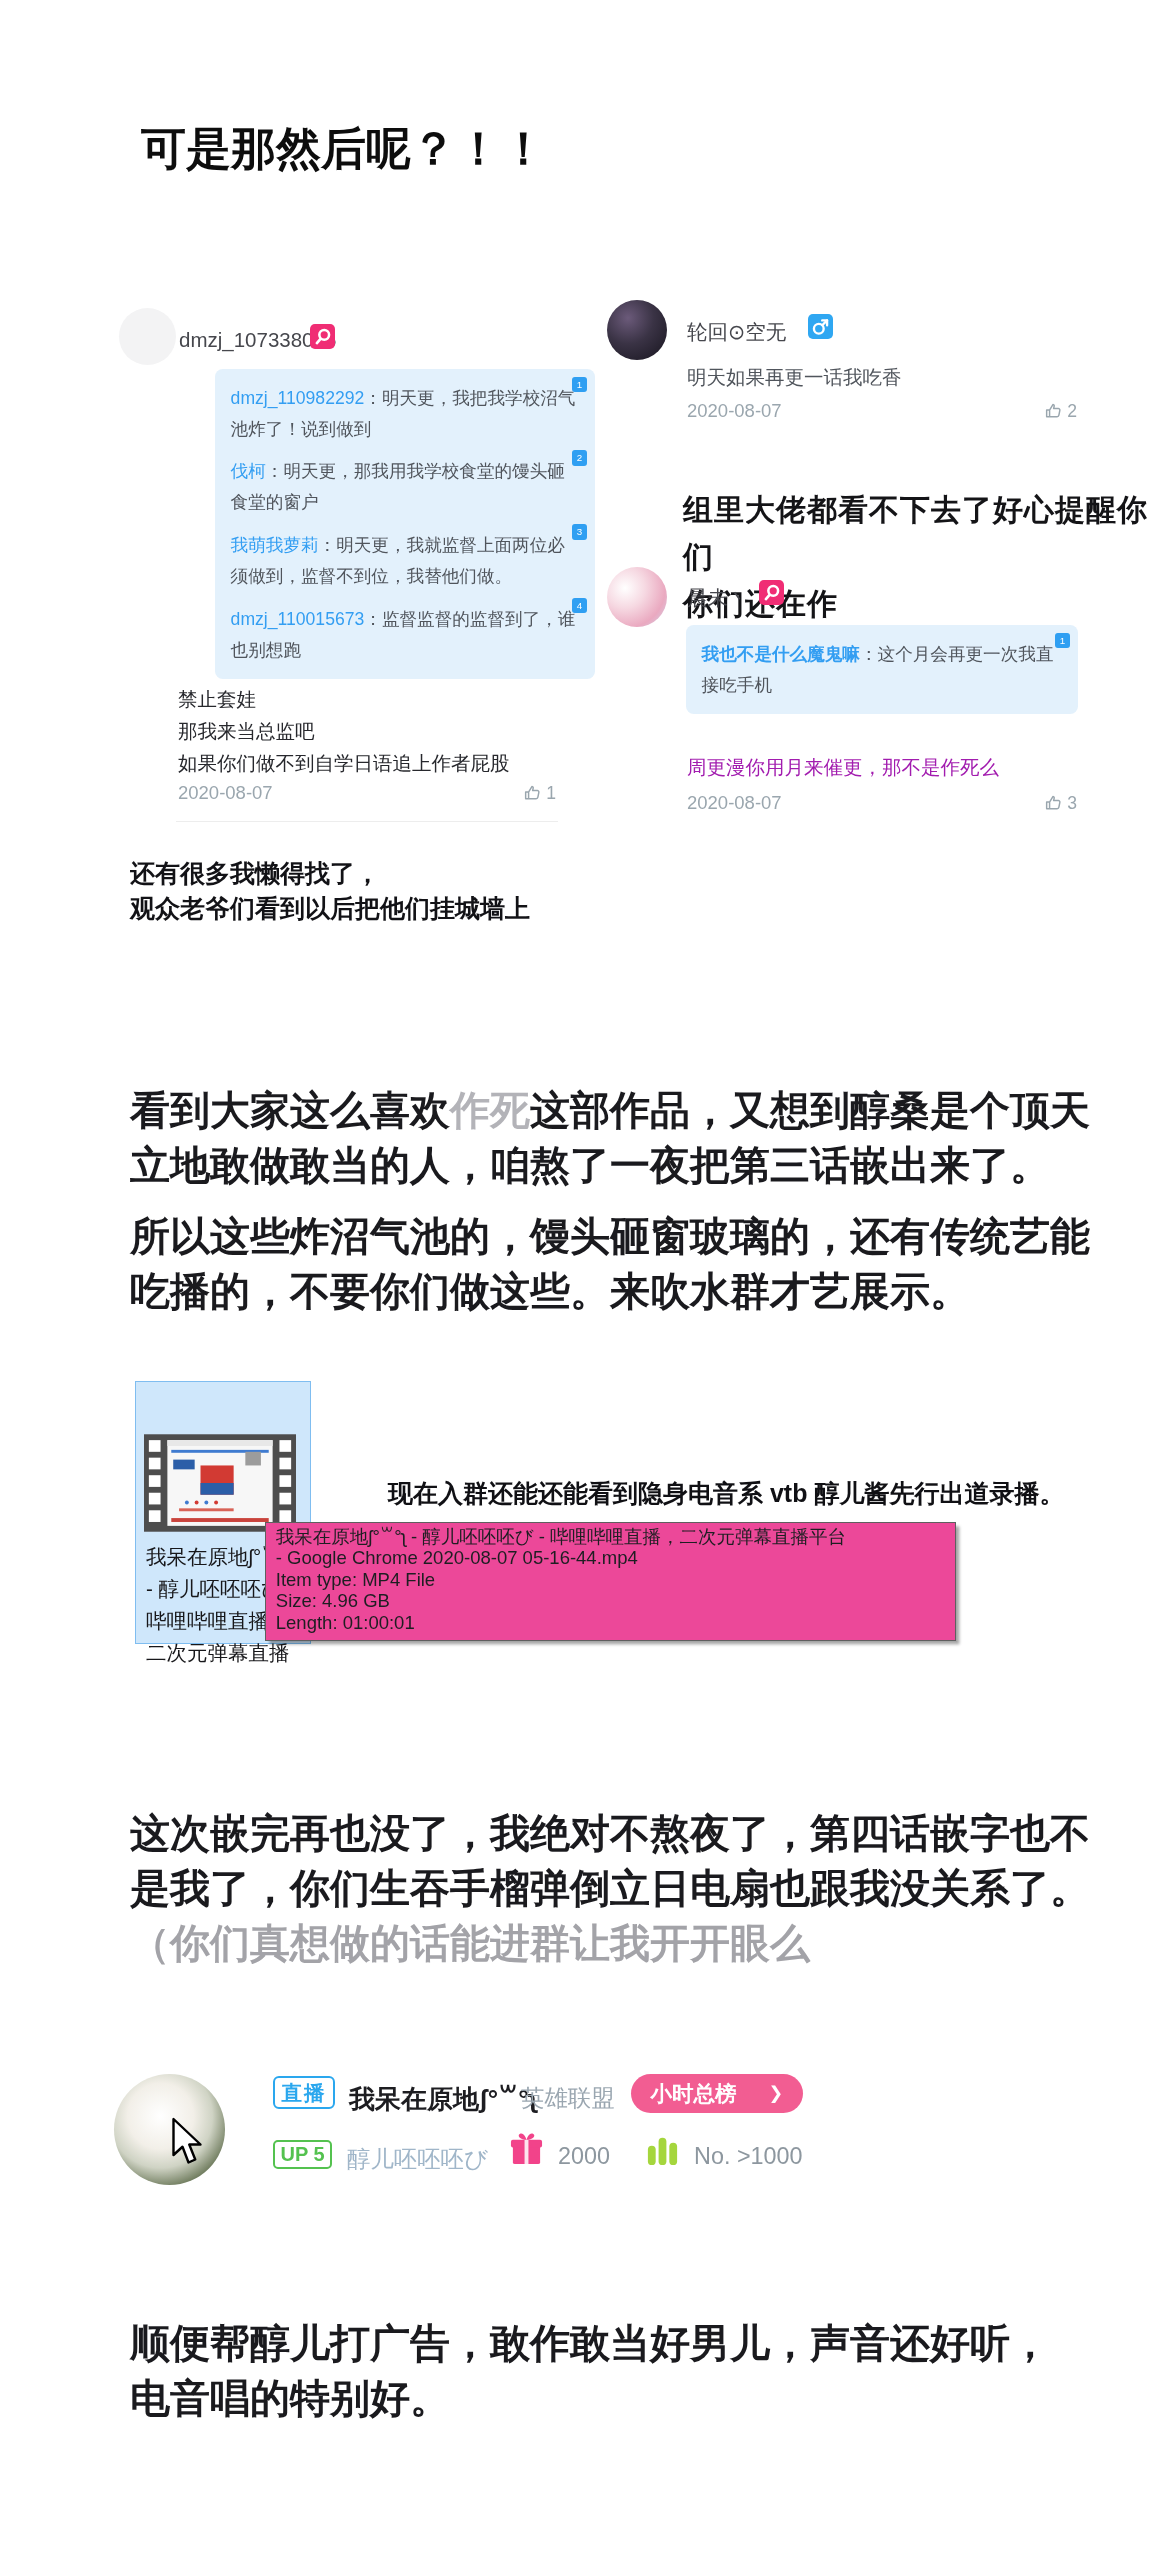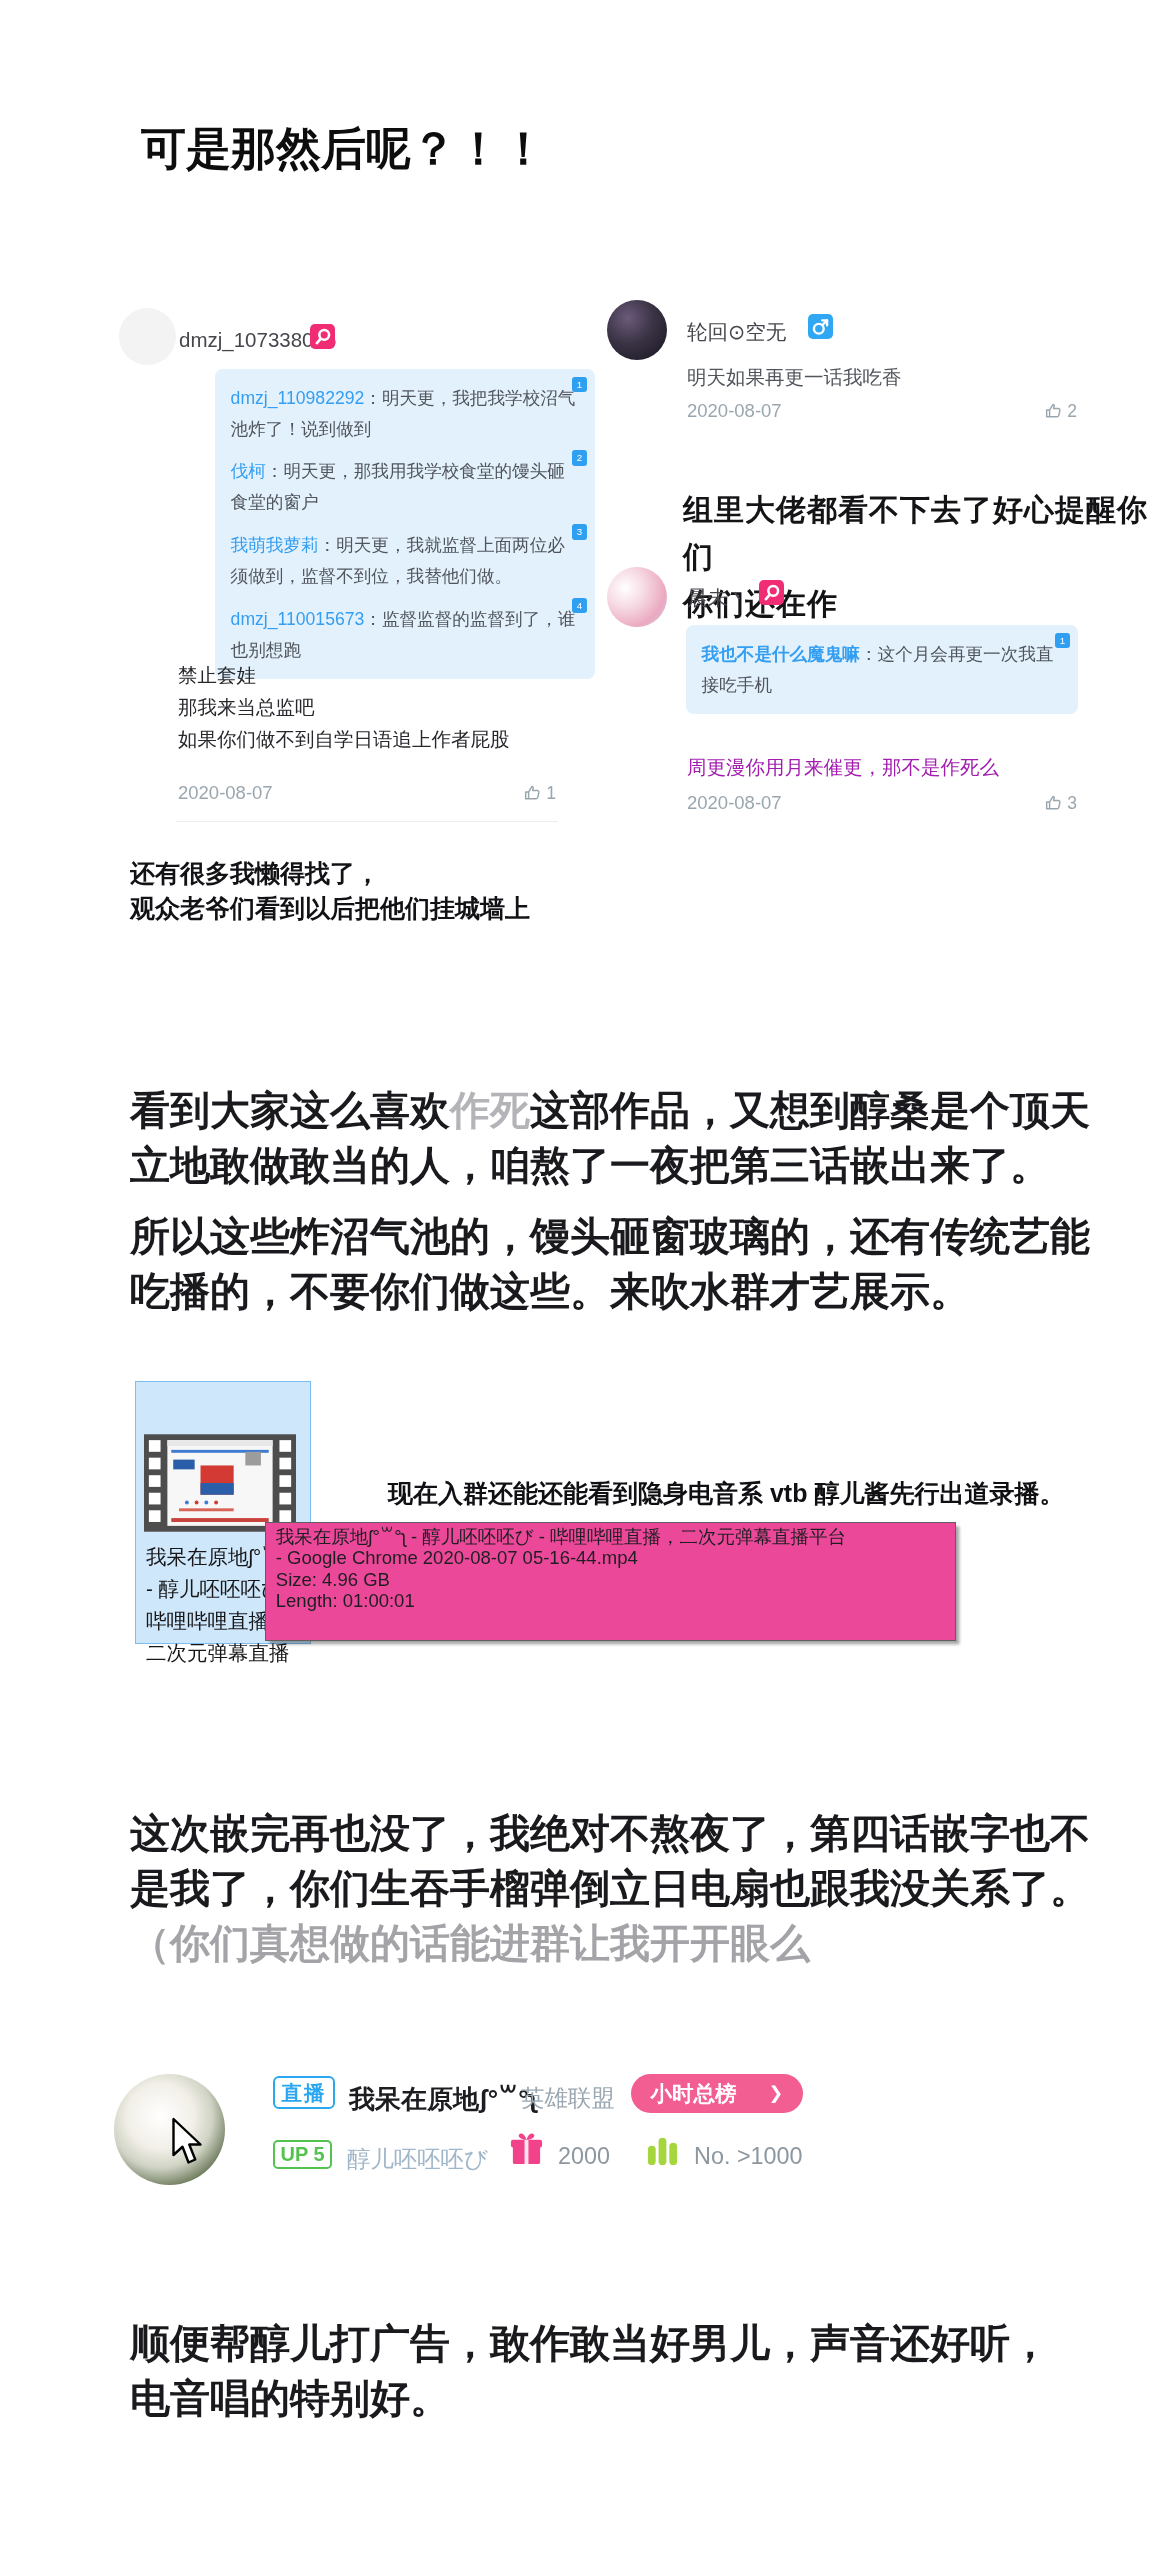--- a/index.html
+++ b/index.html
@@ -72,21 +72,21 @@
     <div class="reply">
       <span class="reply-user">我萌我萝莉</span><span>：</span><span>明天更，我就监督上面两位必须做到，监督不到位，我替他们做。</span>
       <span class="floor-badge">3</span>
     </div>
     <div class="reply">
       <span class="reply-user">dmzj_110015673</span><span>：</span><span>监督监督的监督到了，谁也别想跑</span>
       <span class="floor-badge">4</span>
     </div>
   </div>
 
-  <div class="abs cmt-text" style="left:178px;top:659px;">
+  <div class="abs cmt-text" style="left:178px;top:683px;">
     <div>禁止套娃</div>
     <div>那我来当总监吧</div>
     <div>如果你们做不到自学日语追上作者屁股</div>
   </div>
 
   <div class="abs date-row" style="left:178px;top:782px;width:378px;">
     <span>2020-08-07</span>
     <span class="like">
       <svg width="18.5" height="17.6" viewBox="0 0 24 24" fill="none" stroke="#9aa6ae" stroke-width="2">
         <path d="M3 11h4v9H3z M7 11l4.5-7.5c1.2 0 2 .9 1.8 2L12.5 9H19a2 2 0 0 1 2 2.4l-1.3 6.6a2.5 2.5 0 0 1-2.4 2H7" stroke-linejoin="round" stroke-linecap="round"></path>
@@ -195,20 +195,21 @@
     <div>- 醇儿呸呸呸び</div>
     <div>哔哩哔哩直播，</div>
     <div>二次元弹幕直播</div>
   </div>
 
   <div class="abs caption" style="left:388px;top:1477px;">现在入群还能还能看到隐身电音系 vtb 醇儿酱先行出道录播。</div>
 
   <div class="abs tooltip" style="left:265px;top:1522px;width:691px;height:119px;">
     <div>我呆在原地ʃ°꒳°ʅ - 醇儿呸呸呸び - 哔哩哔哩直播，二次元弹幕直播平台</div>
     <div>- Google Chrome 2020-08-07 05-16-44.mp4</div>
+    <div>Item type: MP4 File</div>
     <div>Size: 4.96 GB</div>
     <div>Length: 01:00:01</div>
   </div>
 
   <div class="abs para" style="left:130px;top:1806px;width:985px;">
     <div>这次嵌完再也没了，我绝对不熬夜了，第四话嵌字也不</div>
     <div>是我了，你们生吞手榴弹倒立日电扇也跟我没关系了。</div>
     <div class="gray-line">（你们真想做的话能进群让我开开眼么</div>
   </div>
 

